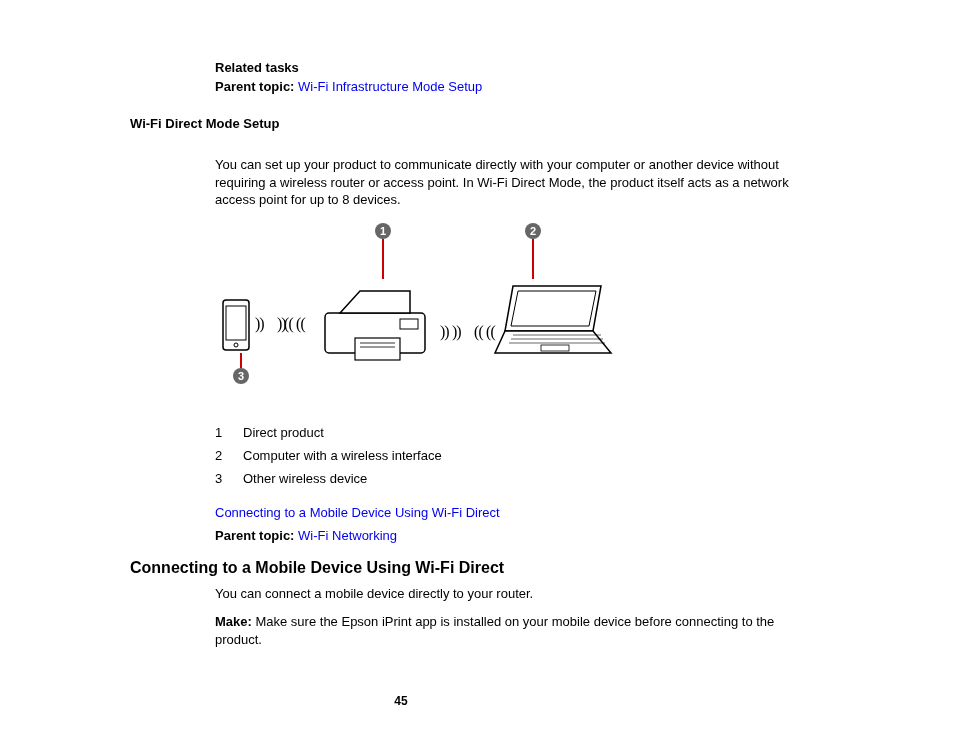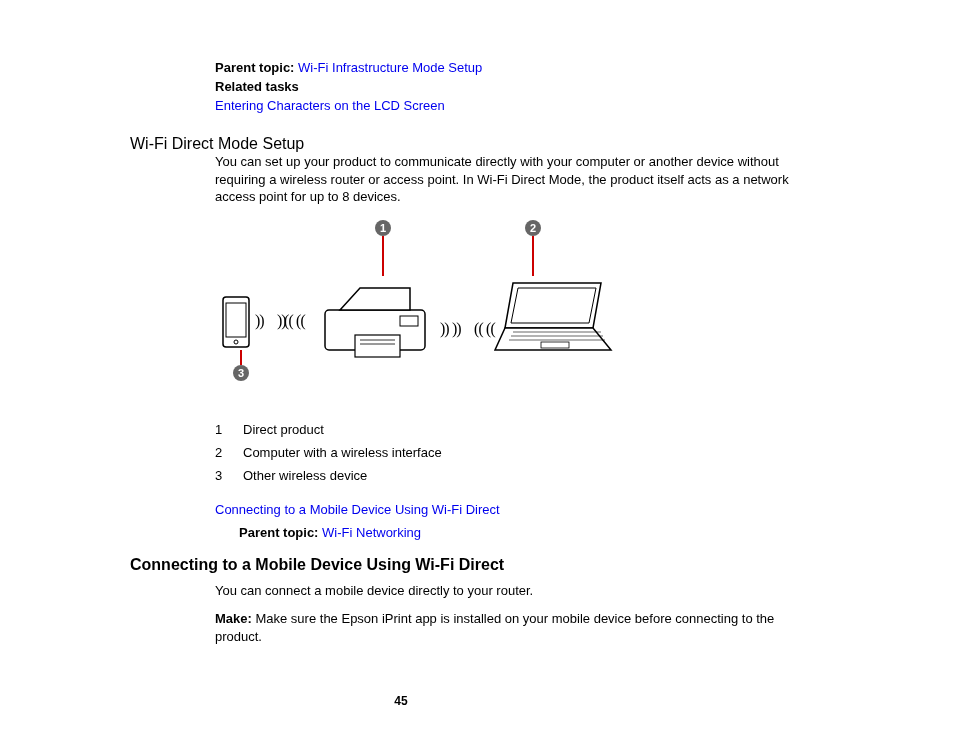--- a/index.html
+++ b/index.html
@@ -11,24 +11,24 @@
       font-size: 13px;
       color: #000;
       position: relative;
       padding: 60px 130px 40px 130px;
     }
     .indent { margin-left: 85px; }
     .meta-row { margin-bottom: 4px; font-size: 13px; }
     .bold { font-weight: bold; }
     a.link { color: #0000ee; text-decoration: none; cursor: pointer; }
     h2.section-title {
-      font-size: 16px;
-      font-weight: normal;
+      font-size: 13px;
+      font-weight: bold;
       margin-top: 22px;
-      margin-bottom: 0;
+      margin-bottom: 25px;
     }
     h3.subsection-title {
       font-size: 16px;
       font-weight: bold;
       margin-top: 16px;
       margin-bottom: 8px;
     }
     p.body { line-height: 1.35; margin-bottom: 8px; }
     .figure {
       margin: 14px 0 14px 85px;
@@ -51,41 +51,38 @@
       margin-top: 18px;
       border-collapse: collapse;
     }
     .legend-table td {
       padding: 4px 10px 4px 0;
       font-size: 13px;
       vertical-align: top;
     }
     .legend-table td:first-child { width:28px; }
     .link-list { margin-left:85px; margin-top:14px; line-height:1.45; }
-    .parent2 { margin-left:109px; margin-top:6px; }
+    .parent2 { margin-left:85px; margin-top:6px; }
     .note-block { margin-left:85px; margin-top:10px; line-height:1.35; }
     .page-num {
       position:absolute;
       bottom:30px; left:0; width:802px;
       text-align:center;
       font-size:12px;
       font-weight:bold;
     }
   </style>
 </head>
 <body>
 
 <div class="indent">
+  <div class="meta-row bold">Related tasks</div>
   <div class="meta-row">
     <span class="bold">Parent topic:</span>
     <a class="link">Wi-Fi Infrastructure Mode Setup</a>
-  </div>
-  <div class="meta-row bold">Related tasks</div>
-  <div class="meta-row">
-    <a class="link">Entering Characters on the LCD Screen</a>
   </div>
 </div>
 
 <h2 class="section-title">Wi-Fi Direct Mode Setup</h2>
 
 <p class="body indent">You can set up your product to communicate directly with your computer or another device without requiring a wireless router or access point. In Wi-Fi Direct Mode, the product itself acts as a network access point for up to 8 devices.</p>
 
 <div class="figure">
 
   <div class="callout" style="left:160px; top:0;">

